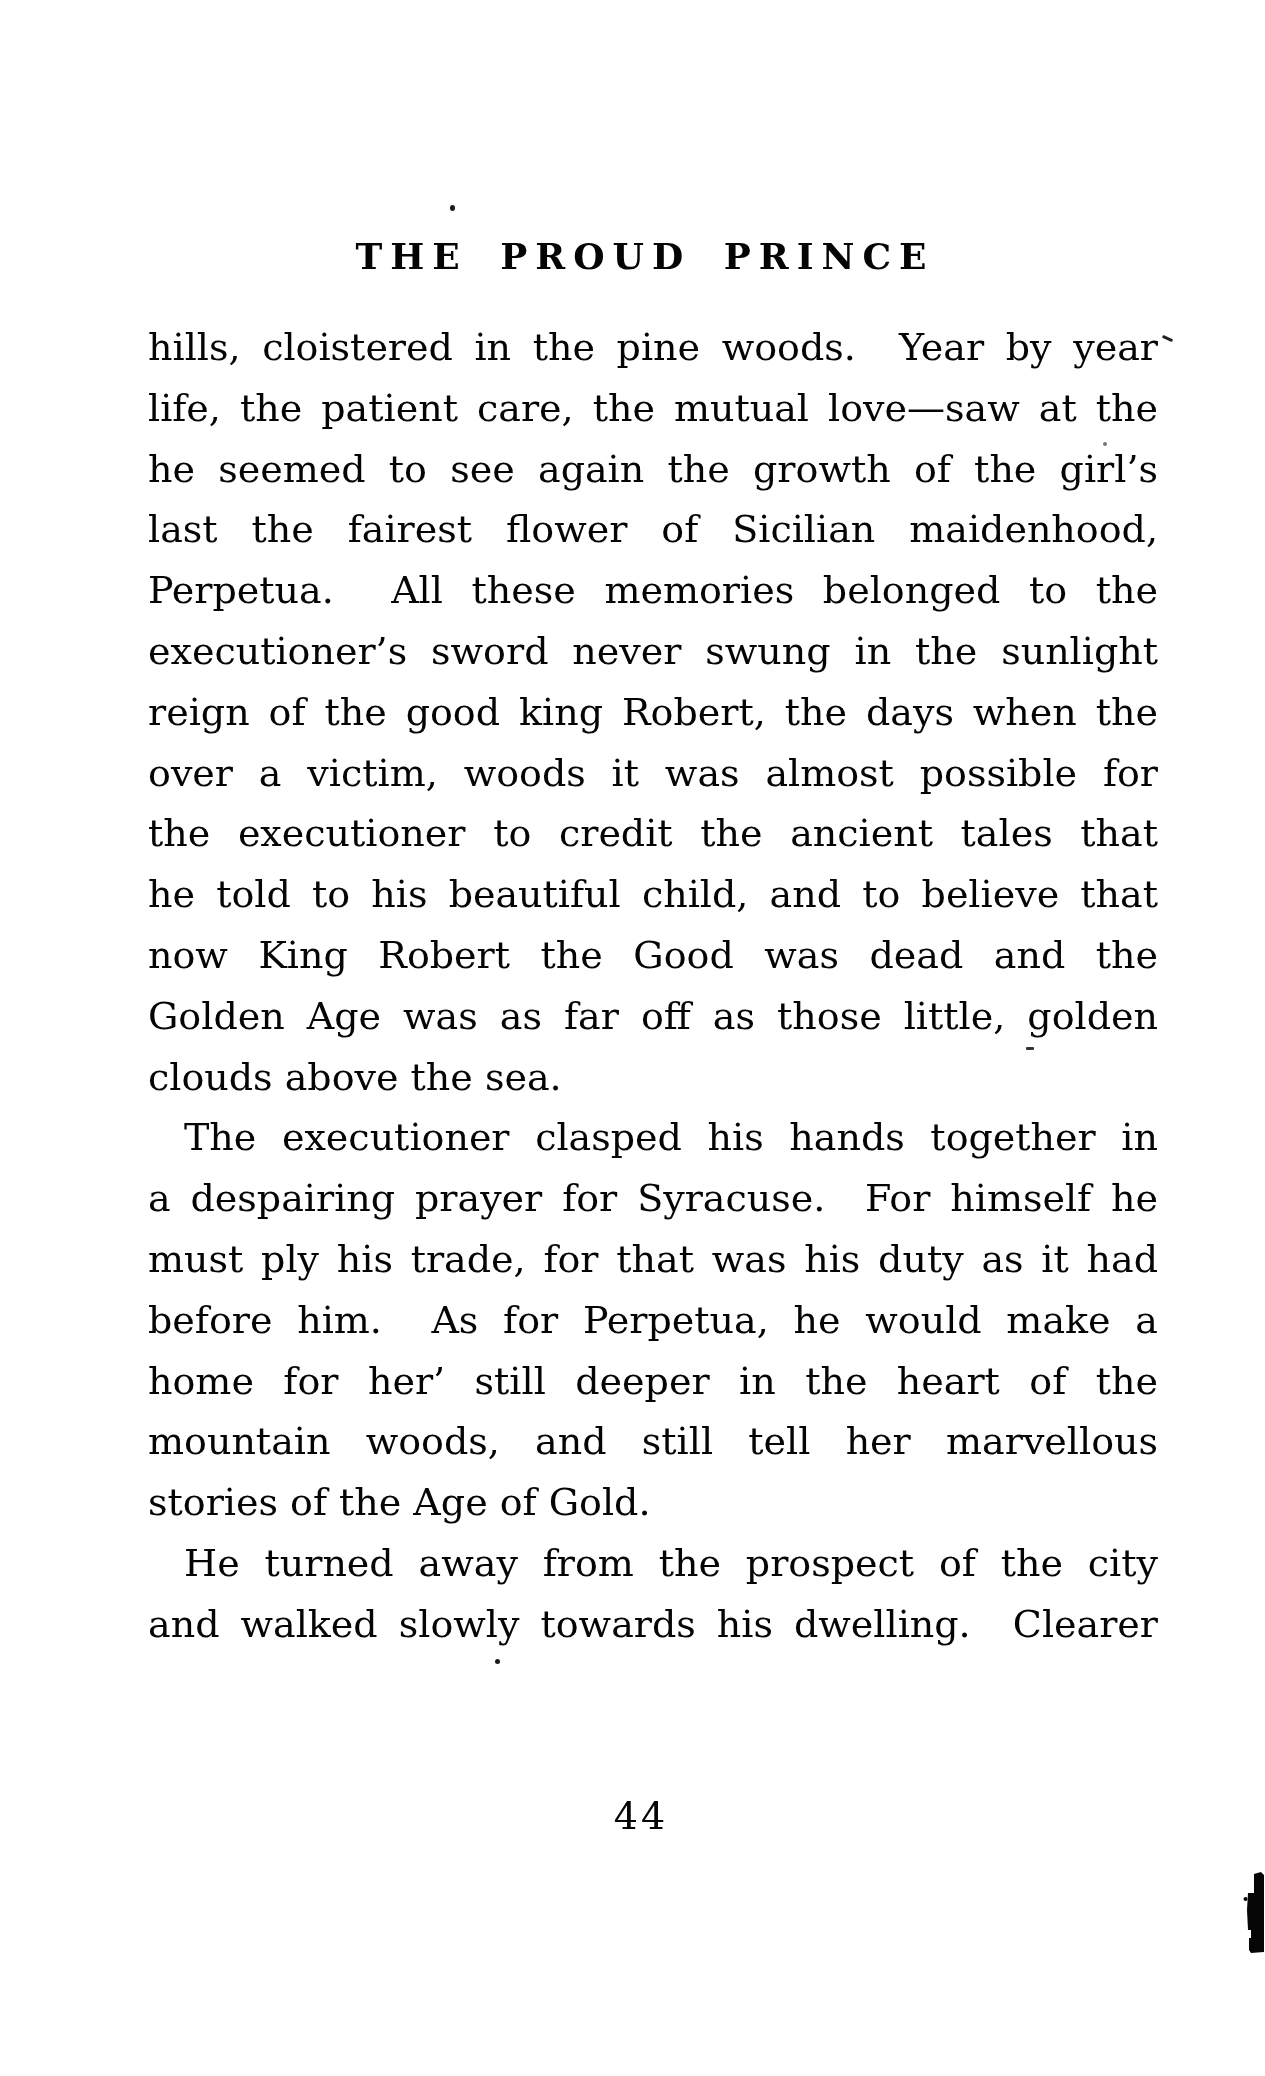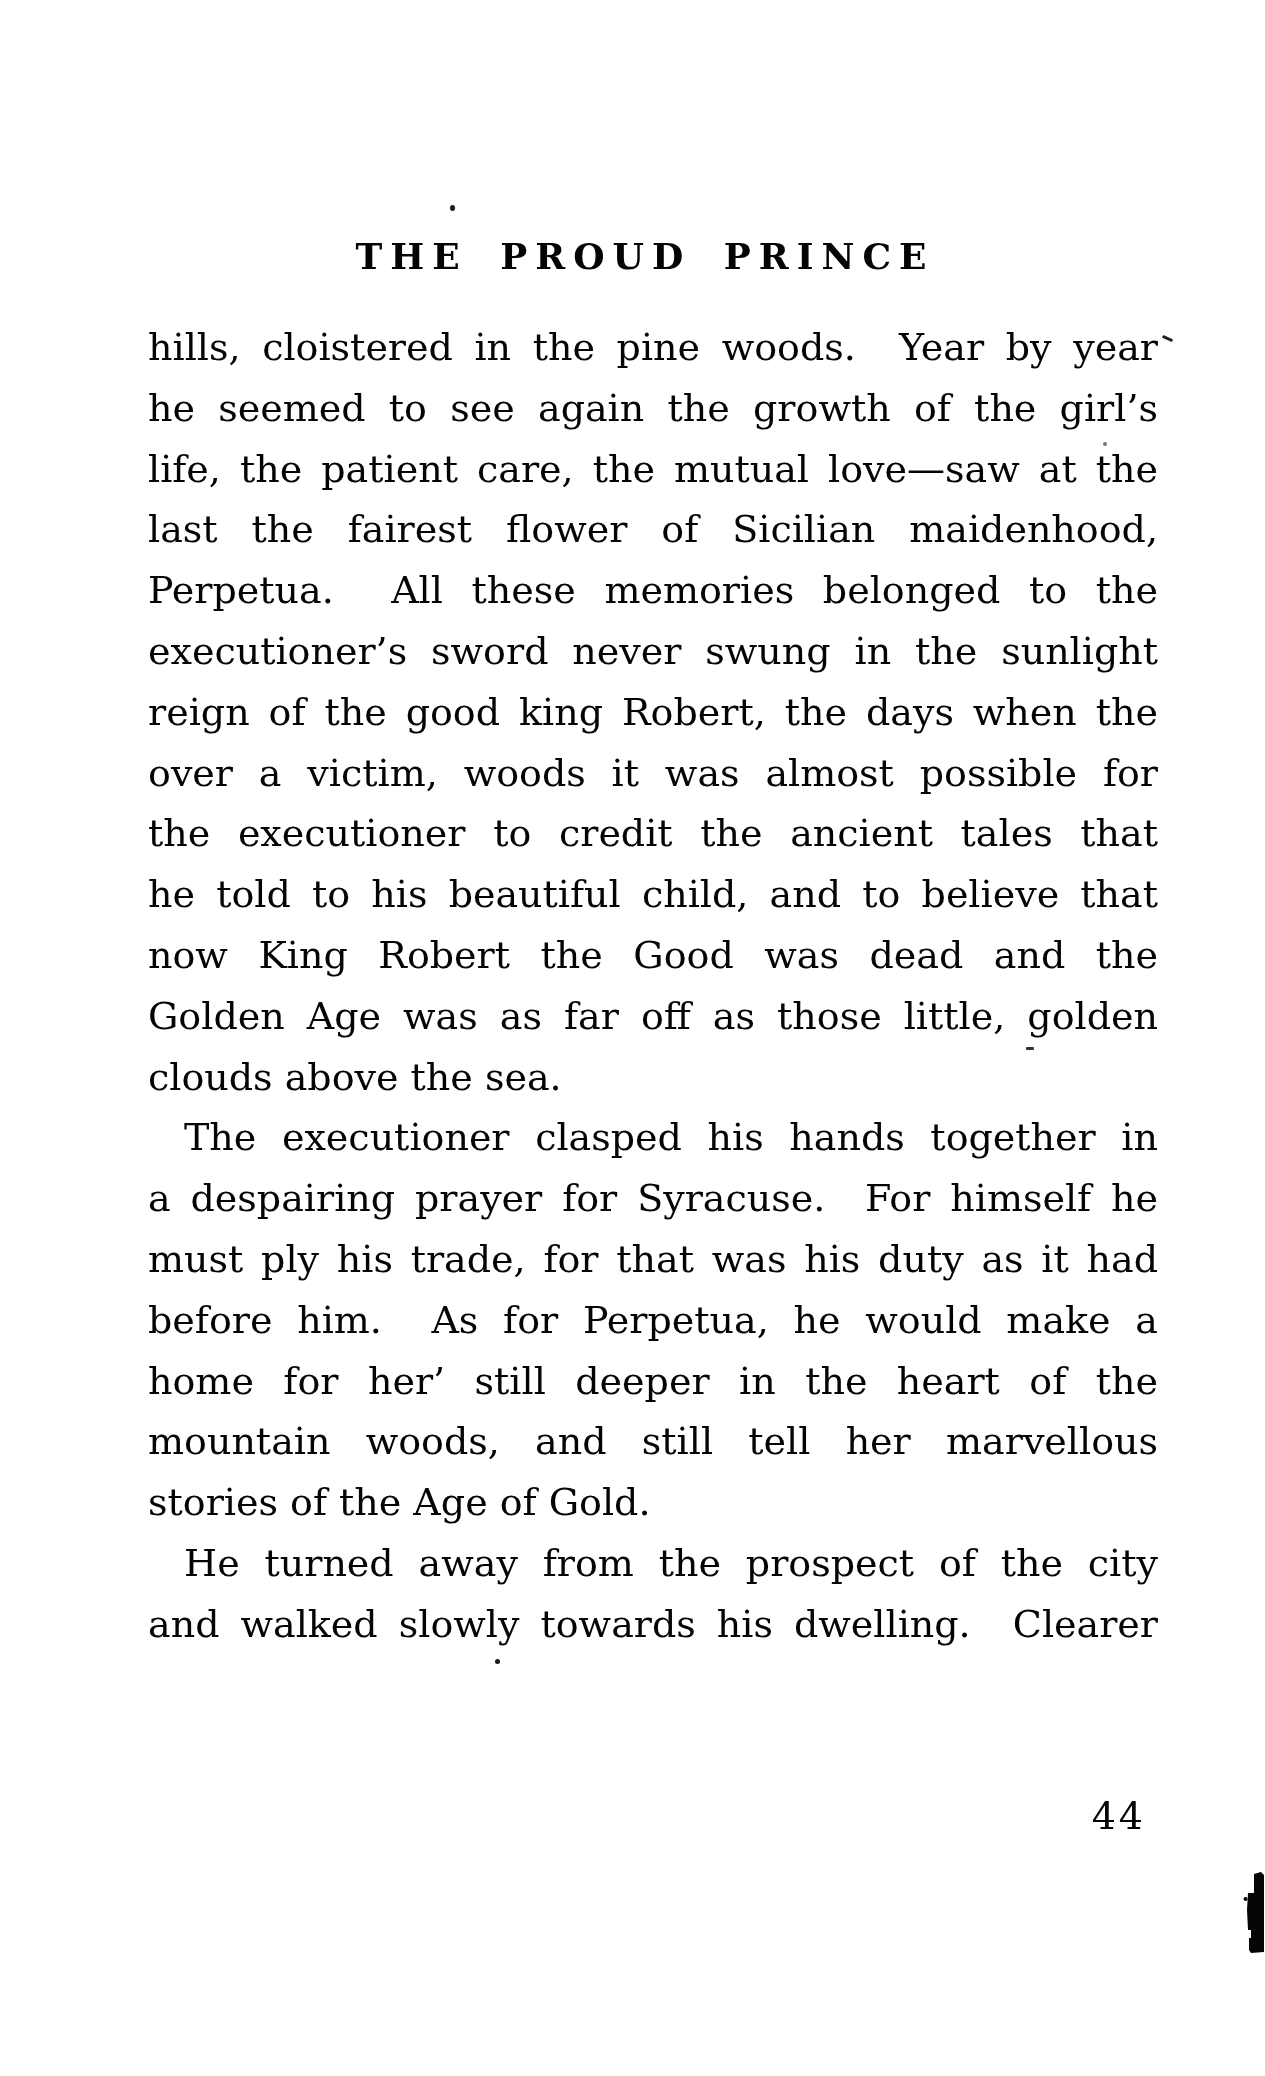--- a/index.html
+++ b/index.html
@@ -45,21 +45,21 @@
     content: "";
     display: inline-block;
     width: 100%;
   }
   .line.indent { padding-left: 36px; }
   .folio {
     position: absolute;
     left: 136px;
     top: 1797px;
     width: 1010px;
-    text-align: right;
+    text-align: center;
     font-size: 38px;
     line-height: 38px;
     letter-spacing: 3px;
   }
   .speck { position: absolute; }
   .ink-blot {
     position: absolute;
     left: 1243px;
     top: 1870px;
     width: 22px;
@@ -68,22 +68,22 @@
 </style>
 </head>
 <body>
 
 <div class="page">
 
   <div class="running-header">THE PROUD PRINCE</div>
 
   <div class="body-text">
       <div class="line just">hills, cloistered in the pine woods.&nbsp; Year by year</div>
+      <div class="line just">life, the patient care, the mutual love—saw at the</div>
       <div class="line just">he seemed to see again the growth of the girl’s</div>
-      <div class="line just">life, the patient care, the mutual love—saw at the</div>
       <div class="line just">last the fairest flower of Sicilian maidenhood,</div>
       <div class="line just">Perpetua.&nbsp; All these memories belonged to the</div>
       <div class="line just">executioner’s sword never swung in the sunlight</div>
       <div class="line just">reign of the good king Robert, the days when the</div>
       <div class="line just">over a victim, woods it was almost possible for</div>
       <div class="line just">the executioner to credit the ancient tales that</div>
       <div class="line just">he told to his beautiful child, and to believe that</div>
       <div class="line just">now King Robert the Good was dead and the</div>
       <div class="line just">Golden Age was as far off as those little, golden</div>
       <div class="line">clouds above the sea.</div>

